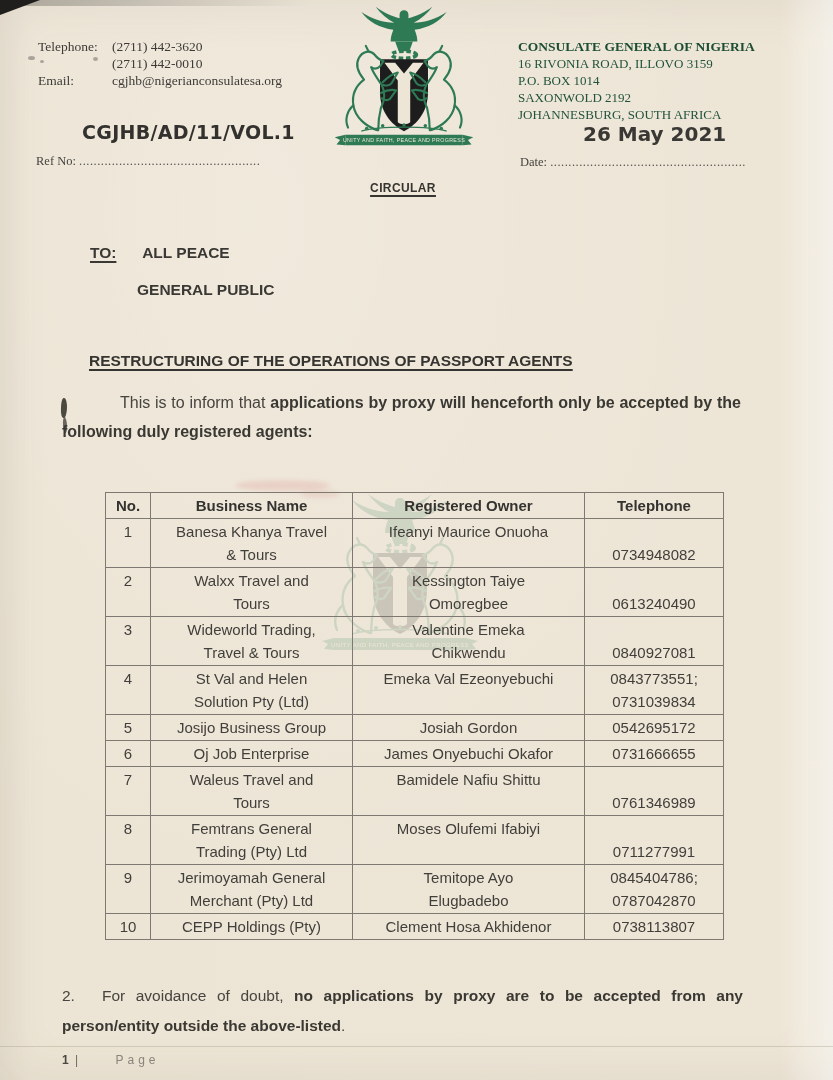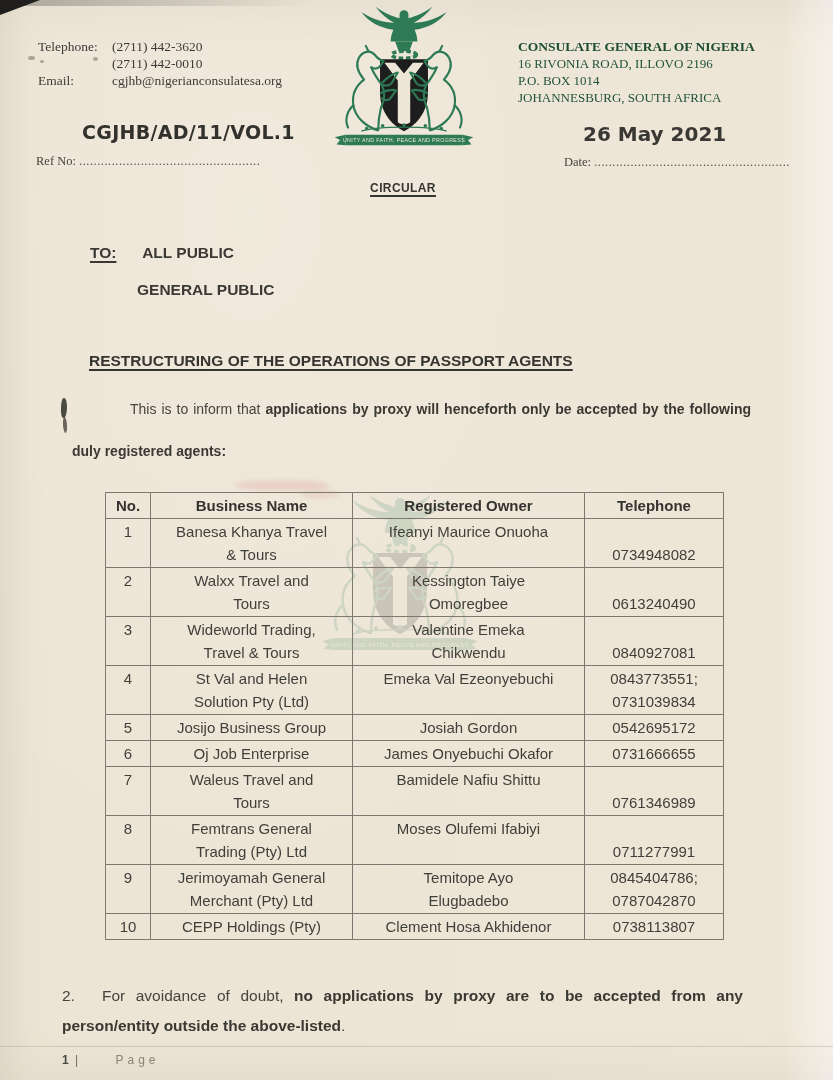--- a/index.html
+++ b/index.html
@@ -19,34 +19,34 @@
   .contact { left:38px; top:38px; font-family:"Liberation Serif", serif; font-size:13.5px; line-height:17px; color:#3d3b38; }
   .contact .row { white-space:nowrap; }
   .contact .lbl { display:inline-block; width:74px; }
   .ref-number { left:82px; top:121px; font-family:"DejaVu Sans", sans-serif; font-weight:bold; font-size:19px; letter-spacing:0.3px; color:#33312e; }
   .ref-line { left:36px; top:154px; font-family:"Liberation Serif", serif; font-size:12.5px; color:#44423e; white-space:nowrap; }
   .dots { letter-spacing:0.5px; color:#55534f; }
 
   .consulate { left:518px; top:38px; font-family:"Liberation Serif", serif; font-size:13px; line-height:17px; color:#21523a; }
   .consulate .name { font-weight:bold; font-size:13.5px; color:#1c4d33; }
   .date-value { left:556px; top:122px; font-family:"DejaVu Sans", sans-serif; font-weight:bold; font-size:20px; color:#3a3834;margin-left:27px; }
-  .date-line { left:520px; top:155px; font-family:"Liberation Serif", serif; font-size:12.5px; color:#44423e; white-space:nowrap;margin-left:44px; }
+  .date-line { left:520px; top:155px; font-family:"Liberation Serif", serif; font-size:12.5px; color:#44423e; white-space:nowrap; }
 
   .coa { left:315px; top:5px; width:178px; height:151px; }
   .watermark { left:300px; top:492px; width:200px; height:170px; opacity:0.16; }
 
   
   .circular-title { left:0; top:181px; width:806px; text-align:center; font-weight:bold; font-size:12px; letter-spacing:0.4px; color:#363430;
     }
   .u { text-decoration:underline; text-decoration-thickness:2px; text-underline-offset:3px; }
   .to-row { left:90px; top:244px; font-weight:bold; font-size:15.5px; color:#3a3834; }
   .to-label { display:inline-block; margin-right:22px; }
   .recipient-2 { left:137px; top:281px; font-weight:bold; font-size:15.5px; color:#3a3834; }
   .subject { left:89px; top:352px; font-weight:bold; font-size:15.5px; color:#363430; }
-  .para1 { left:72px; top:388px; width:679px; font-size:14px; line-height:42px; text-align:justify; text-indent:58px; color:#46443f; }
+  .para1 { left:62px; top:388px; width:679px; font-size:16px; line-height:29px; text-align:justify; text-indent:58px; color:#46443f; }
   .para2 { left:62px; top:981px; width:681px; font-size:15.5px; line-height:30px; text-align:justify; color:#46443f; }
   .para2 .num { margin-right:27px; }
   .b { font-weight:bold; color:#3a3833; }
 
   
   .agents-table { left:88px; top:492px;padding-left:17px; }
   table { border-collapse:collapse; table-layout:fixed; width:618px; font-size:15px; background:transparent; }
   th, td { border:1.5px solid #7d7872; padding:1px 4px; text-align:center; line-height:23px; color:#413f3b; }
   th { font-weight:bold; height:23px; vertical-align:middle; color:#353330; }
   td { white-space:pre-line; }
@@ -130,38 +130,39 @@
 
       <path fill="#2e7a55" d="M34 146 L166 146 L166 158 L34 158 Z"></path>
       <path fill="#2e7a55" d="M34 146 L22 149 L28 152 L24 157 L34 158 Z"></path>
       <path fill="#2e7a55" d="M166 146 L178 149 L172 152 L176 157 L166 158 Z"></path>
       <text x="100" y="154.5" text-anchor="middle" font-size="6" letter-spacing="0.4" fill="#ede5d5">UNITY AND FAITH, PEACE AND PROGRESS</text>
     </g>
   </svg>
 
   <div class="abs consulate">
     <div class="name">CONSULATE GENERAL OF NIGERIA</div>
-    <div>16 RIVONIA ROAD, ILLOVO 2196</div>
+    <div>16 RIVONIA ROAD, ILLOVO 3159</div>
     <div>P.O. BOX 1014</div>
+    <div>SAXONWOLD 2192</div>
     <div>JOHANNESBURG, SOUTH AFRICA</div>
   </div>
 
   <div class="abs date-value">26 May 2021</div>
   <div class="abs date-line">
     <span>Date:</span>
     <span class="dots">......................................................</span>
   </div>
 
   <div class="abs circular-title">
     <span class="u">CIRCULAR</span>
   </div>
 
   <div class="abs to-row">
     <span class="to-label u">TO:</span>
-    <span>ALL PUBLIC</span>
+    <span>ALL PEACE</span>
   </div>
   <div class="abs recipient-2">GENERAL PUBLIC</div>
 
   <div class="abs subject">
     <span class="u">RESTRUCTURING OF THE OPERATIONS OF PASSPORT AGENTS</span>
   </div>
 
   <div class="abs para1"><span>This is to inform that </span><span class="b">applications by proxy will henceforth only be accepted by the following duly registered agents:</span></div>
 
   <svg class="abs watermark" viewBox="0 0 200 170" aria-hidden="true">

